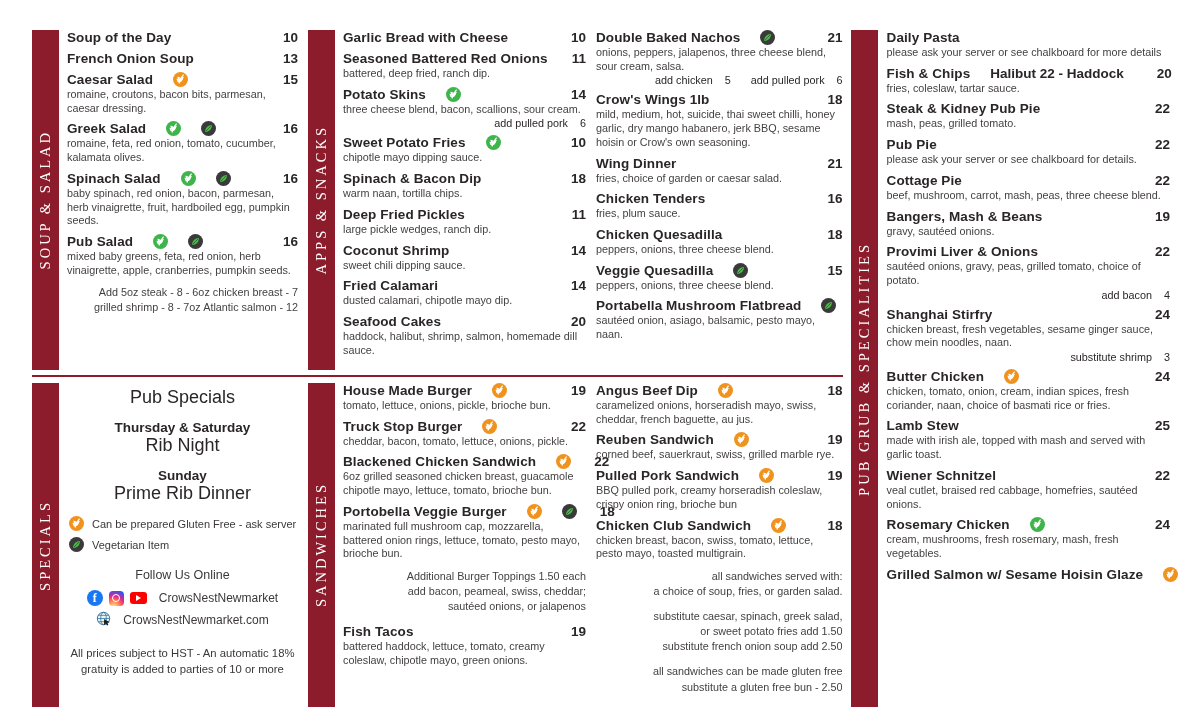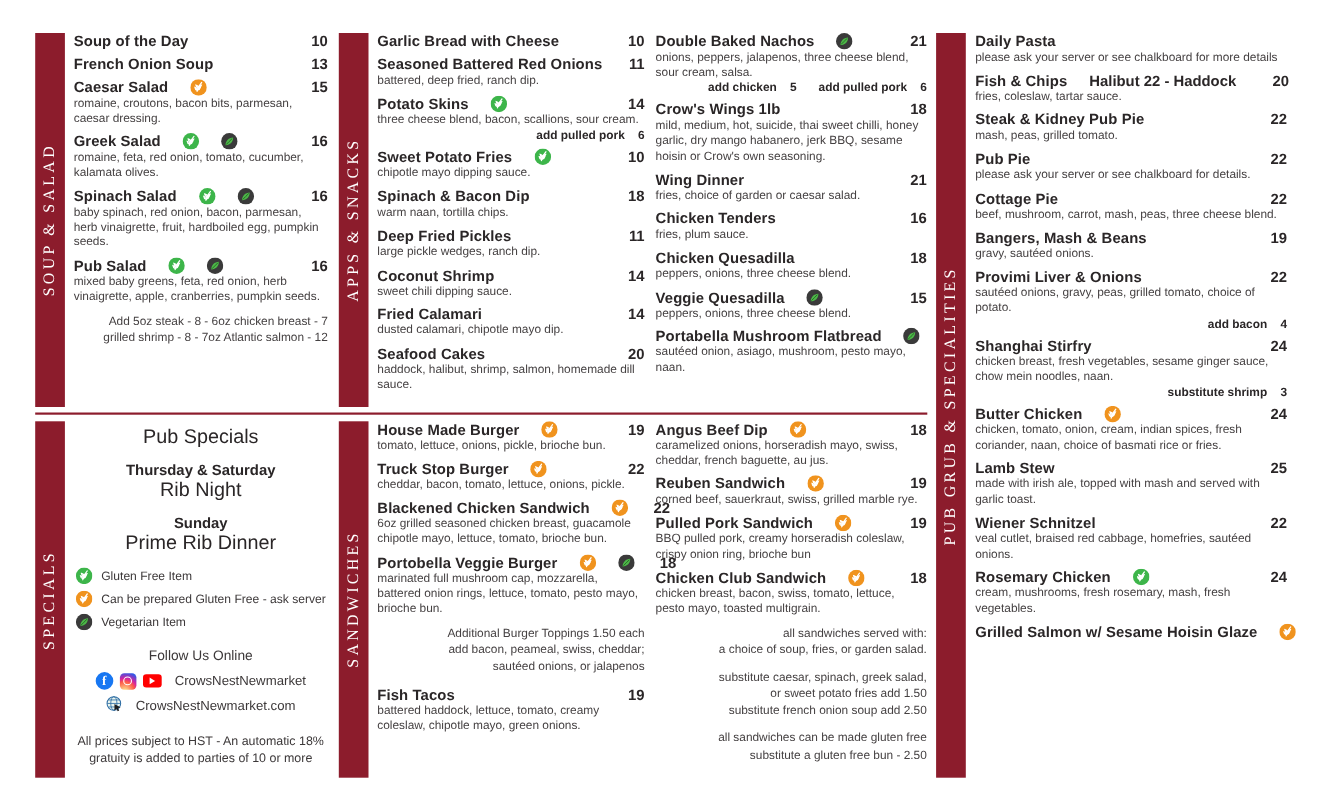--- a/index.html
+++ b/index.html
@@ -21,21 +21,21 @@
   .item{margin-bottom:6px;}
   .irow{display:flex;align-items:center;gap:20px;}
   .name{font-weight:bold;font-size:13.5px;letter-spacing:.1px;white-space:nowrap;}
   .mid{font-weight:bold;font-size:13.5px;margin-left:auto;white-space:nowrap;}
   .price{font-weight:bold;font-size:13.5px;margin-left:auto;text-align:right;min-width:18px;}
   .has-mid .price{margin-left:10px;}
   .tag{display:inline-flex;width:15px;height:15px;flex:0 0 15px;}
   .tag svg{width:15px;height:15px;}
   .desc{font-size:10.8px;line-height:1.27;color:#454142;margin-top:1px;}
   .extras{display:flex;justify-content:flex-end;gap:20px;margin-top:1px;}
-  .extra{display:flex;gap:12px;font-weight:bold;font-size:10.8px;color:#2a2627;}
+  .extra{display:flex;gap:12px;font-weight:normal;font-size:10.8px;color:#2a2627;}
   .note{text-align:right;font-size:10.8px;line-height:1.4;color:#454142;margin:8px 0 10px 0;}
   
   .events{text-align:center;margin-top:4px;}
   .event{margin-bottom:12px;}
   .eday{font-weight:bold;font-size:13.5px;}
   .etitle{font-size:18px;}
   .legend{margin:4px 0 10px 2px;}
   .lrow{display:flex;align-items:center;gap:8px;margin-bottom:6px;font-size:11px;color:#3c3839;}
   .follow{text-align:center;margin-top:16px;}
   .ftitle{font-size:12.5px;color:#3c3839;margin-bottom:8px;}
@@ -350,21 +350,21 @@
                 <span class="name">Portabella Mushroom Flatbread</span>
                 <span class="tag">
                   <svg viewBox="0 0 16 16">
                     <circle cx="8" cy="8" r="8" fill="#3A3A3A"></circle>
                     <path d="M4.3 11.7 C4.3 7.6 7.4 4.4 11.7 4.3 C11.8 8.6 8.6 11.8 4.3 11.7 Z" fill="#4DB848"></path>
                     <path d="M5 11 C6.8 9.2 8.8 7.2 10.8 5.2" stroke="#1e5c20" stroke-width="0.8" fill="none"></path>
                   </svg>
                 </span>
                 <span class="price">17</span>
               </div>
-              <div class="desc">sautéed onion, asiago, mushroom, pesto mayo, naan.</div>
+              <div class="desc">sautéed onion, asiago, balsamic, pesto mayo, naan.</div>
             </div>
           </div>
       </section>
     </div>
 
     <div class="divider"></div>
 
     <div class="row-bottom">
       <section class="sec">
         <div class="banner">
@@ -378,35 +378,20 @@
               <div class="event">
                 <div class="eday">Thursday &amp; Saturday</div>
                 <div class="etitle">Rib Night</div>
               </div>
               <div class="event">
                 <div class="eday">Sunday</div>
                 <div class="etitle">Prime Rib Dinner</div>
               </div>
             </div>
           <div class="legend">
-              <div class="lrow">
-                <span class="tag">
-                  <svg viewBox="0 0 16 16">
-                    <circle cx="8" cy="8" r="8" fill="#3DB54A"></circle>
-                    <g stroke="#fff" stroke-width="1.2" fill="none" stroke-linecap="round">
-                      <path d="M11 3.2 C9 5.2 7.6 7.6 6.6 11.8"></path>
-                      <path d="M6.8 10.8 C5.4 10.4 4.6 9.4 4.5 7.9 C6 8.2 6.9 9 7.3 10.2"></path>
-                      <path d="M7.7 8.6 C6.3 8.2 5.5 7.2 5.4 5.7 C6.9 6 7.8 6.8 8.2 8"></path>
-                      <path d="M7.1 10.4 C8.5 10.2 9.5 9.4 9.8 8 C8.3 8.1 7.4 8.8 7 9.9"></path>
-                      <path d="M8.1 8.2 C9.5 8 10.5 7.2 10.8 5.8 C9.3 5.9 8.4 6.6 8 7.7"></path>
-                    </g>
-                  </svg>
-                </span>
-                <span>Gluten Free Item</span>
-              </div>
               <div class="lrow">
                 <span class="tag">
                   <svg viewBox="0 0 16 16">
                     <circle cx="8" cy="8" r="8" fill="#F0931E"></circle>
                     <g stroke="#fff" stroke-width="1.2" fill="none" stroke-linecap="round">
                       <path d="M11 3.2 C9 5.2 7.6 7.6 6.6 11.8"></path>
                       <path d="M6.8 10.8 C5.4 10.4 4.6 9.4 4.5 7.9 C6 8.2 6.9 9 7.3 10.2"></path>
                       <path d="M7.7 8.6 C6.3 8.2 5.5 7.2 5.4 5.7 C6.9 6 7.8 6.8 8.2 8"></path>
                       <path d="M7.1 10.4 C8.5 10.2 9.5 9.4 9.8 8 C8.3 8.1 7.4 8.8 7 9.9"></path>
                       <path d="M8.1 8.2 C9.5 8 10.5 7.2 10.8 5.8 C9.3 5.9 8.4 6.6 8 7.7"></path>

